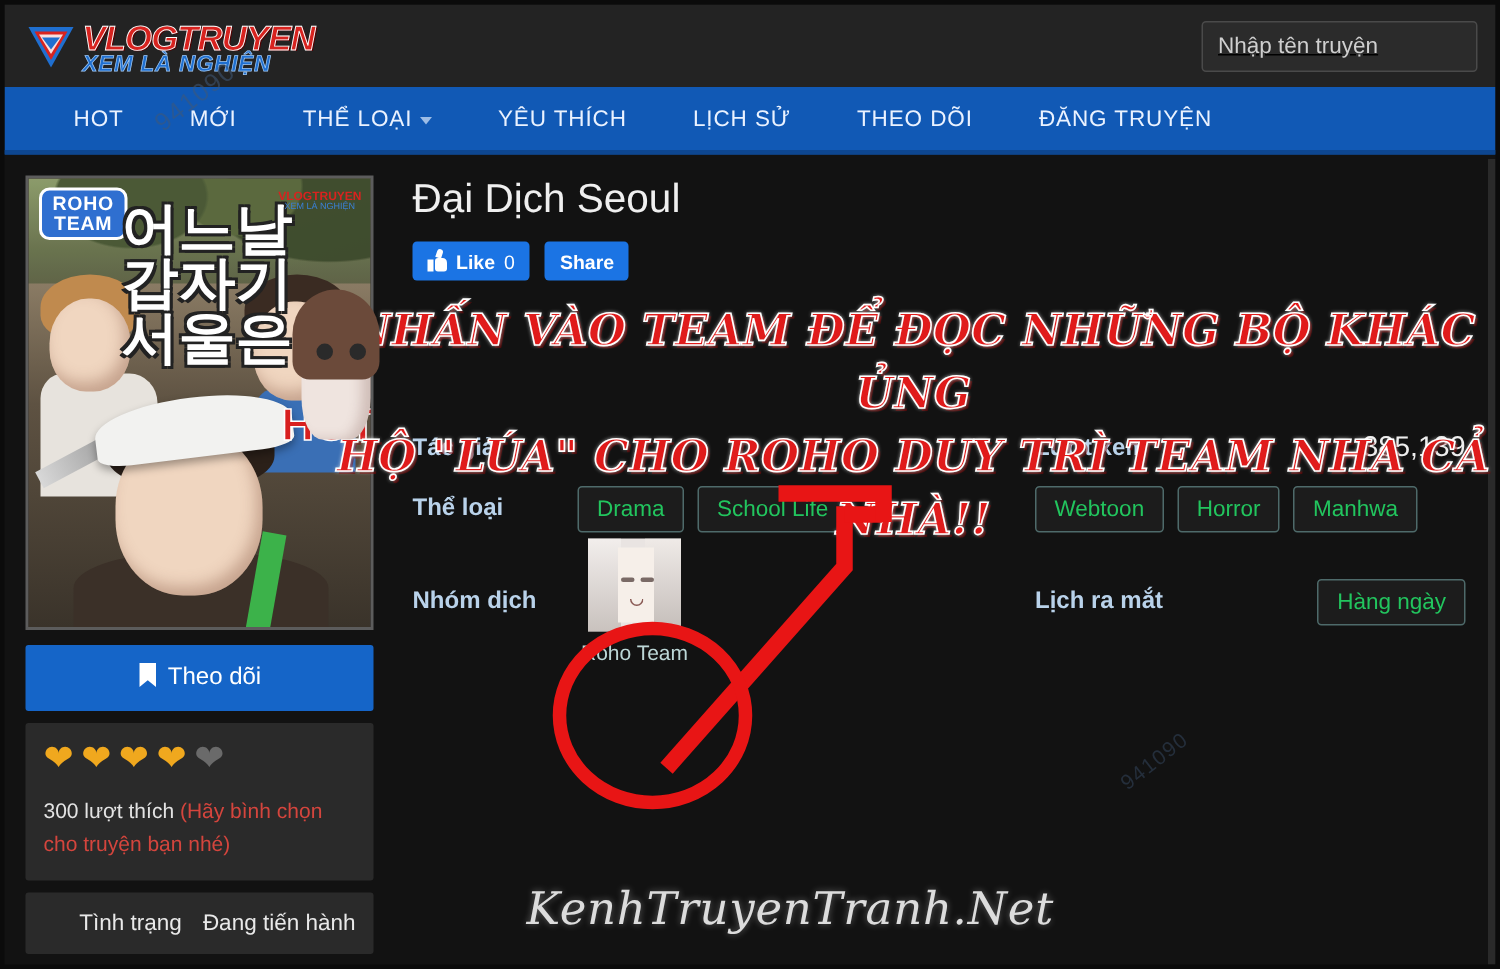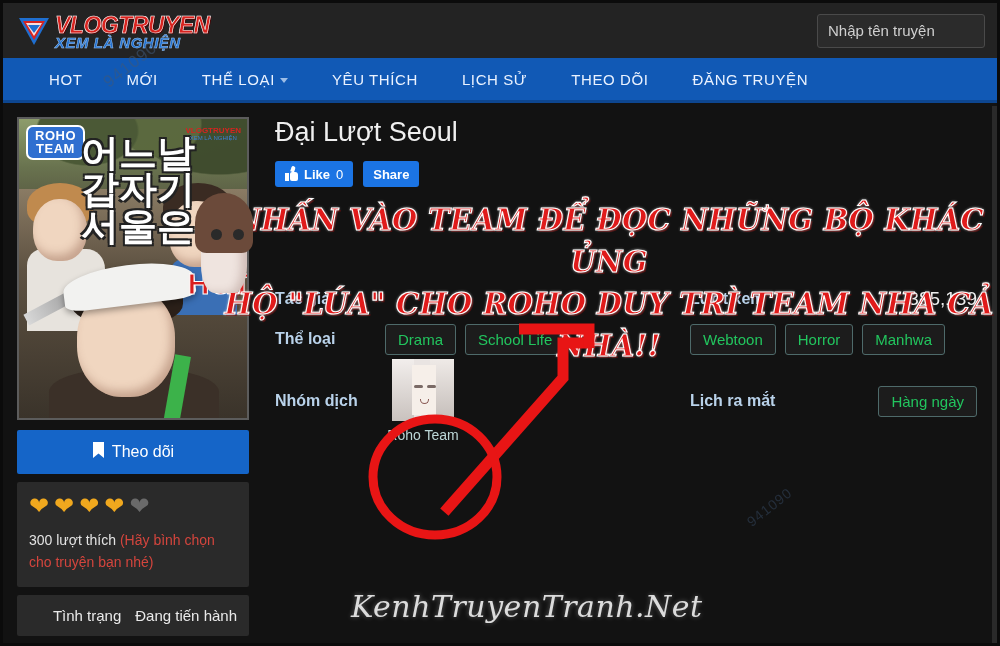--- a/index.html
+++ b/index.html
@@ -33,22 +33,23 @@
     text-shadow: 1px 1px 0 #550000;
   }
   .logo-sub {
     font-size: 15px; font-weight: bold; font-style: italic;
     color: #1f6fd0; letter-spacing: 0.5px;
     -webkit-text-stroke: 0.5px #9fc8f5;
     margin-top: -2px;
   }
   .search-box {
     background: #2b2b2b; border: 1px solid #4a4a4a; border-radius: 3px;
-    height: 34px; width: 168px; display: flex; align-items: center;
+    height: 34px; width: 184px; display: flex; align-items: center;
     padding: 0 10px;
+    text-decoration: underline;
   }
   .search-box input {
     background: transparent; border: none; outline: none;
     color: #dcdcdc; font-size: 15px; width: 100%;
     font-family: "Liberation Sans", sans-serif;
   }
   .search-box input::placeholder { color: #cfcfcf; }
 
   
   .nav {
@@ -399,21 +400,21 @@
         </div>
       </div>
 
       <div class="status-card">
         <span>Tình trạng</span>
         <span>Đang tiến hành</span>
       </div>
     </div>
 
     <div class="right-col">
-      <h1 class="title">Đại Lượt Seoul</h1>
+      <h1 class="title">Đại Dịch Seoul</h1>
 
       <div class="social">
         <div class="fb-btn">
           <span class="thumb">
               <i></i>
             </span>
           <span>Like</span>
           <span class="fb-count">0</span>
         </div>
         <div class="fb-btn">

